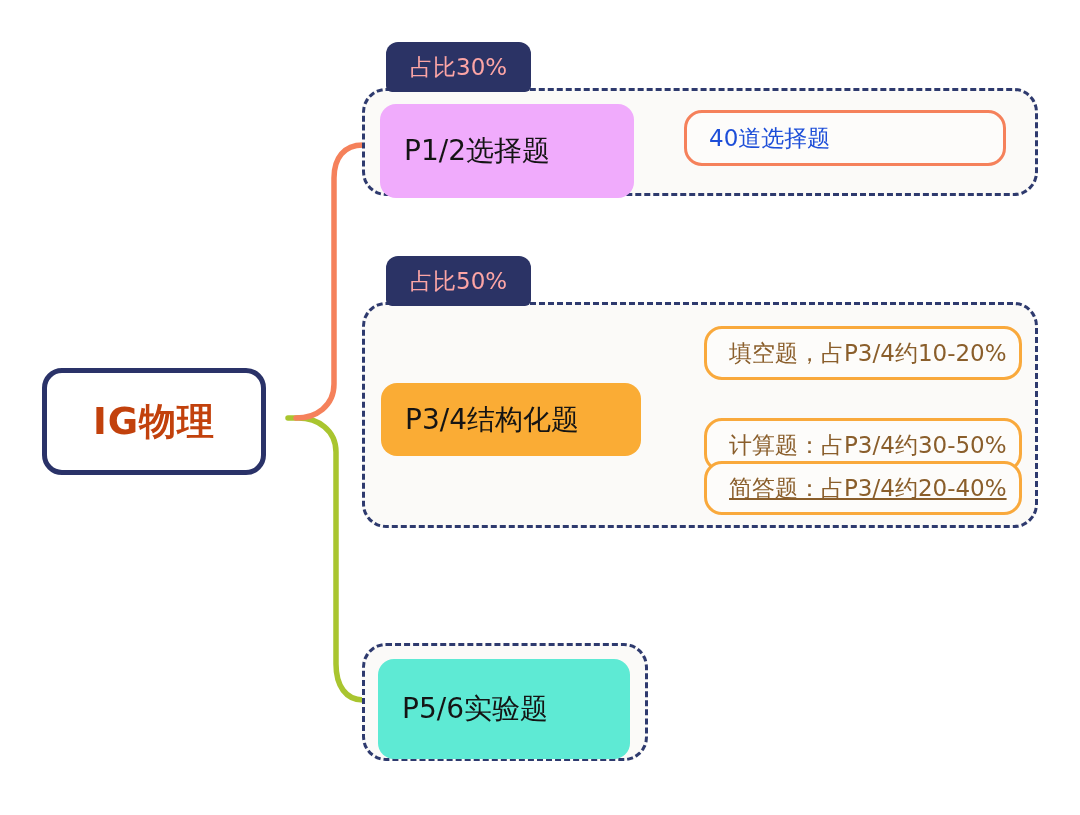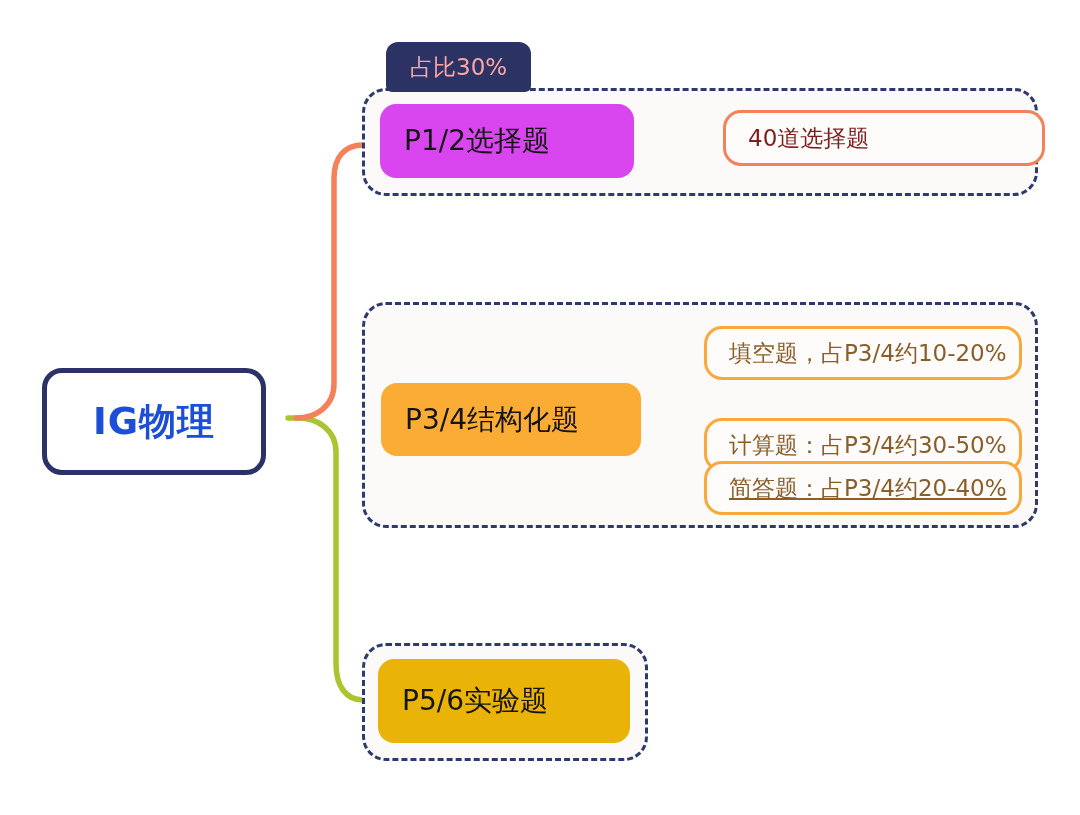--- a/index.html
+++ b/index.html
@@ -19,21 +19,21 @@
   }
   .root-node {
     position: absolute;
     left: 42px; top: 368px;
     width: 224px; height: 107px;
     box-sizing: border-box;
     background: #ffffff;
     border: 5px solid #2A3268;
     border-radius: 20px;
     display: flex; align-items: center; justify-content: center;
-    font-size: 37px; font-weight: 700; color: #1d4ed8;
+    font-size: 37px; font-weight: 700; color: #c2410c;
     letter-spacing: 1px;
   }
   .dashed-box {
     position: absolute;
     box-sizing: border-box;
     background: #FBFAF8;
     border: 3px dashed #2E3A6E;
     border-radius: 24px;
     z-index: 1;
   }
@@ -57,37 +57,37 @@
   .badge3 { left: 386px; top: 597px; }
   .node {
     position: absolute;
     box-sizing: border-box;
     border-radius: 16px;
     display: flex; align-items: center;
     padding-left: 24px;
     font-size: 28px; font-weight: 500; color: #141414;
     z-index: 3;
   }
-  .node-orange { left: 380px; top: 104px; width: 254px; height: 74px; background: #d946ef; }
+  .node-orange { left: 380px; top: 104px; width: 254px; height: 94px; background: #f0abfc; }
   .node-amber  { left: 381px; top: 383px; width: 260px; height: 73px; background: #FAAC35; }
-  .node-green  { left: 378px; top: 659px; width: 252px; height: 84px; background: #eab308; }
+  .node-green  { left: 378px; top: 659px; width: 252px; height: 100px; background: #5eead4; }
   .leaf {
     position: absolute;
     box-sizing: border-box;
     background: #FDFCFA;
     border-radius: 18px;
     display: flex; align-items: center;
     padding-left: 22px;
     font-size: 23px; font-weight: 500;
     z-index: 3;
   }
   .leaf-orange {
-    left: 723px; top: 110px; width: 322px; height: 56px;
+    left: 684px; top: 110px; width: 322px; height: 56px;
     border: 3px solid #F5815B;
-    color: #7f1d1d;
+    color: #1d4ed8;
   }
   .leaf-amber {
     left: 704px; width: 318px; height: 54px;
     border: 3px solid #F9A93C;
     color: #8A5E2B;
   }
   .leaf-a1 { top: 326px; text-align: right; }
   .leaf-a2 { top: 394px; margin-top: 24px; }
   .leaf-a3 { top: 461px; text-decoration: underline; }
 </style>
@@ -101,20 +101,21 @@
     <path d="M 296 418 C 316 418 334 406 334 384 L 334 178 C 334 158 344 145 363 145" fill="none" stroke="#F5815B" stroke-width="5.5" stroke-linecap="round" stroke-linejoin="round"></path>
     <path d="M 679 115 Q 666 115 666 128 L 666 136 Q 666 143 653 143 Q 666 143 666 150 L 666 158 Q 666 171 679 171" fill="none" stroke="#F5815B" stroke-width="4.5" stroke-linecap="round" stroke-linejoin="round"></path>
     <path d="M 692 349 Q 678 349 678 365 L 678 405 Q 678 421 664 421 Q 678 421 678 437 L 678 477 Q 678 493 692 493" fill="none" stroke="#F9A93C" stroke-width="4.5" stroke-linecap="round" stroke-linejoin="round"></path>
   </svg>
 
   <div class="dashed-box box1"></div>
   <div class="dashed-box box2"></div>
   <div class="dashed-box box3"></div>
 
   <div class="badge badge1">占比30%</div>
+  <div class="badge badge2">占比50%</div>
 
   <div class="root-node">
     <span>IG物理</span>
   </div>
 
   <div class="node node-orange">P1/2选择题</div>
   <div class="node node-amber">P3/4结构化题</div>
   <div class="node node-green">P5/6实验题</div>
 
   <div class="leaf leaf-orange">40道选择题</div>

